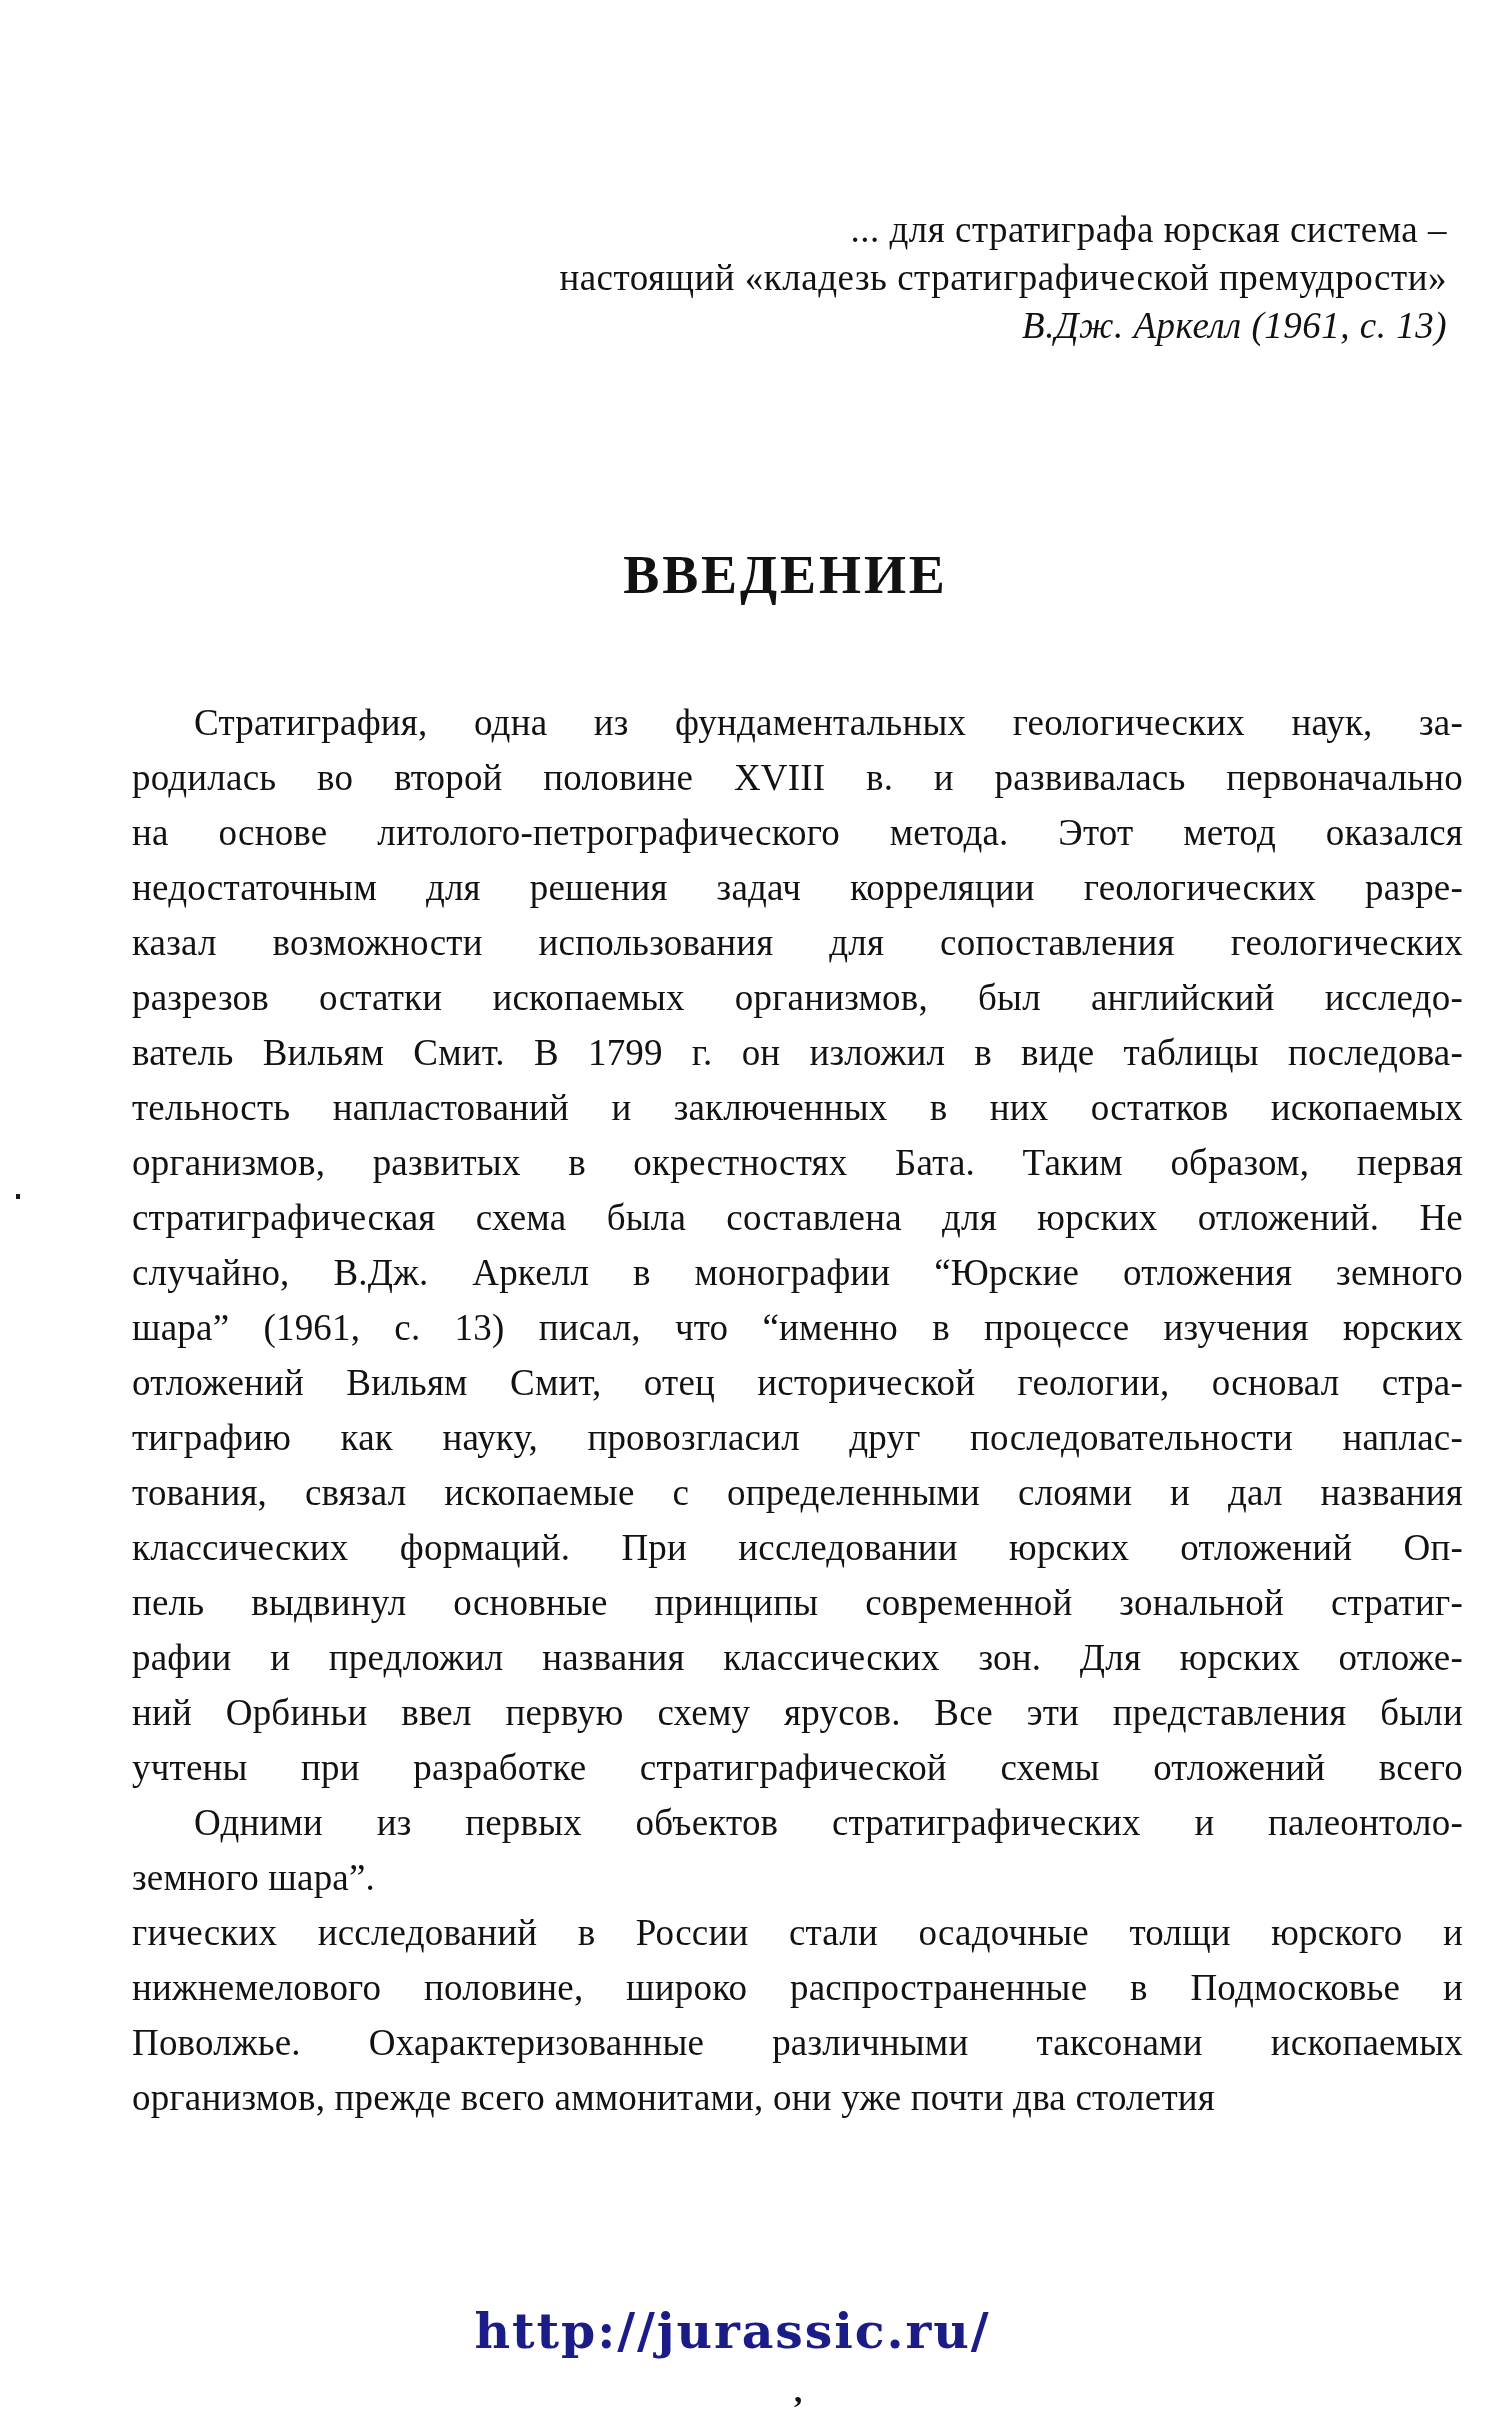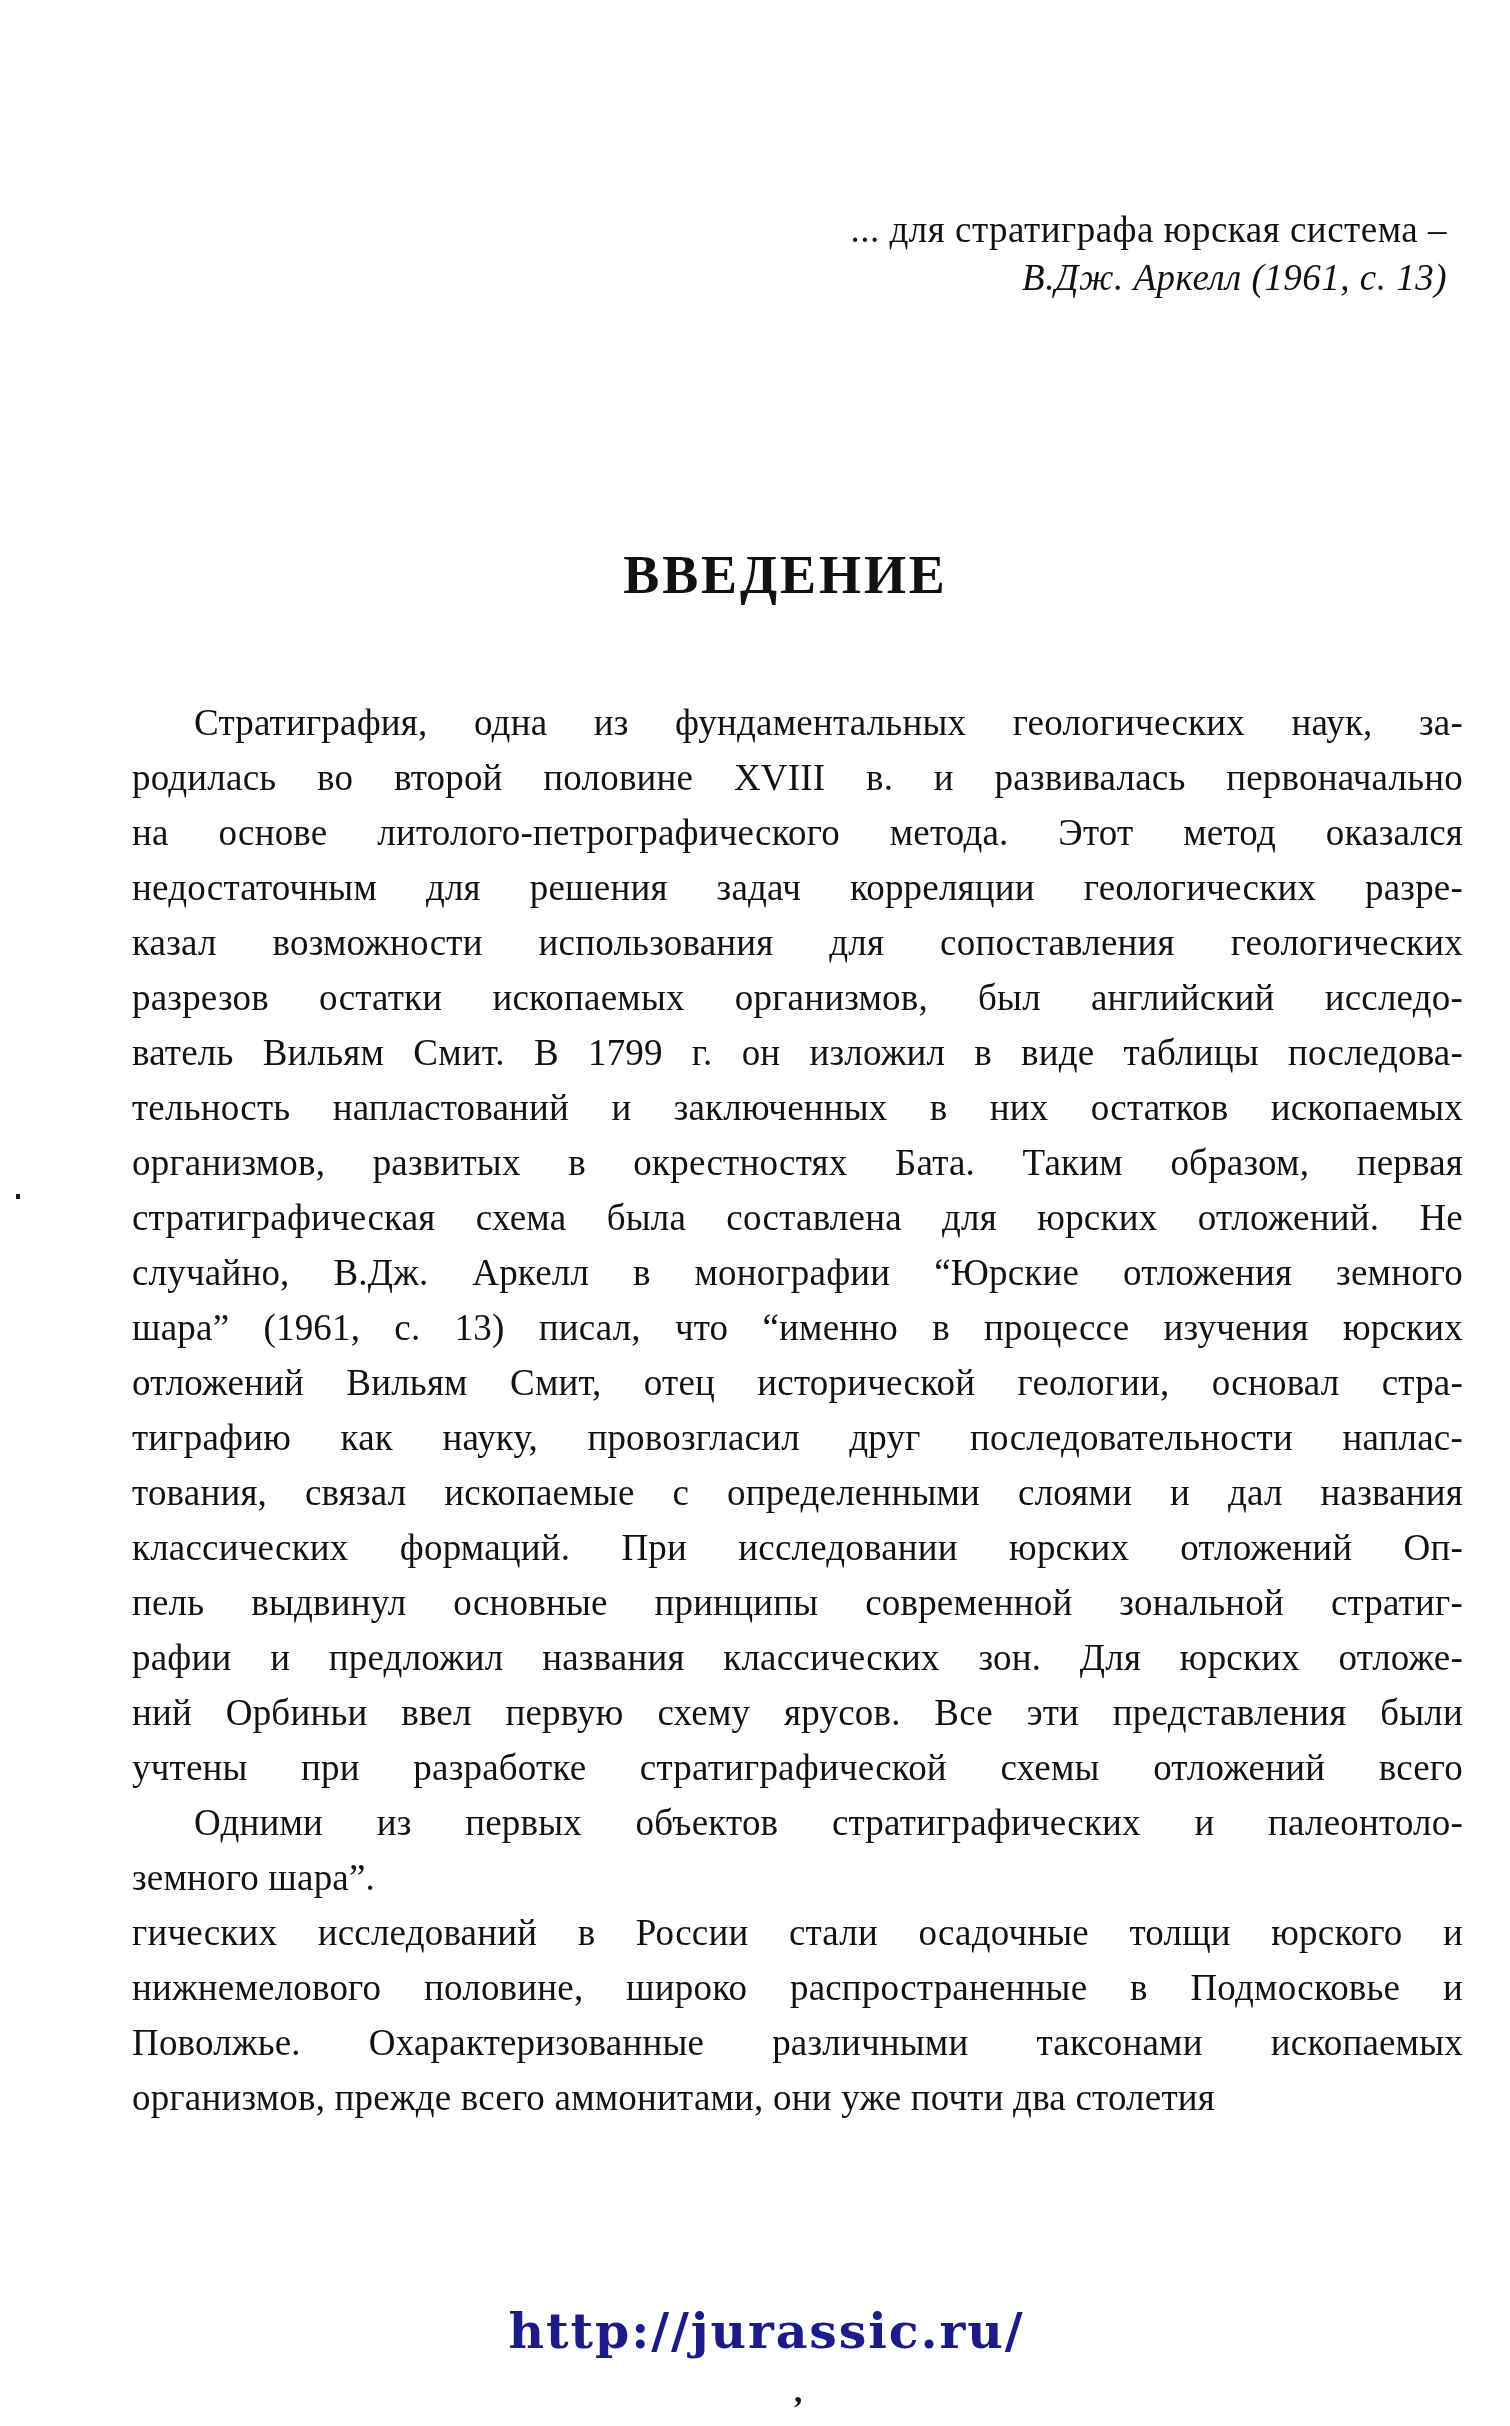--- a/index.html
+++ b/index.html
@@ -92,20 +92,21 @@
     line-height: 33px;
   }
 </style>
 </head>
 <body>
 
 <div class="page">
 
   <div class="epigraph">
     <div class="ep-line">... для стратиграфа юрская система –</div>
+    <div class="ep-line">настоящий «кладезь стратиграфической премудрости»</div>
     <div class="ep-line ep-attr">В.Дж. Аркелл (1961, с. 13)</div>
   </div>
 
   <h1 class="title">ВВЕДЕНИЕ</h1>
 
   <div class="body-text" id="body-text">
       <div class="body-line indent">Стратиграфия, одна из фундаментальных геологических наук, за-</div>
       <div class="body-line">родилась во второй половине XVIII в. и развивалась первоначально</div>
       <div class="body-line">на основе литолого-петрографического метода. Этот метод оказался</div>
       <div class="body-line">недостаточным для решения задач корреляции геологических разре-</div>
@@ -126,20 +127,20 @@
       <div class="body-line">ний Орбиньи ввел первую схему ярусов. Все эти представления были</div>
       <div class="body-line">учтены при разработке стратиграфической схемы отложений всего</div>
       <div class="body-line indent">Одними из первых объектов стратиграфических и палеонтоло-</div>
       <div class="body-line last">земного шара”.</div>
       <div class="body-line">гических исследований в России стали осадочные толщи юрского и</div>
       <div class="body-line">нижнемелового половине, широко распространенные в Подмосковье и</div>
       <div class="body-line">Поволжье. Охарактеризованные различными таксонами ископаемых</div>
       <div class="body-line last">организмов, прежде всего аммонитами, они уже почти два столетия</div>
     </div>
 
-  <a class="footer" href="#" style="color: rgb(27, 28, 135); padding-left: 34px;">http://jurassic.ru/</a>
+  <a class="footer" href="#" style="color: rgb(27, 28, 135);">http://jurassic.ru/</a>
 
   <span class="margin-speck"></span>
 
   <span class="footer-speck">,</span>
 
 </div>
 
 
 </body></html>

